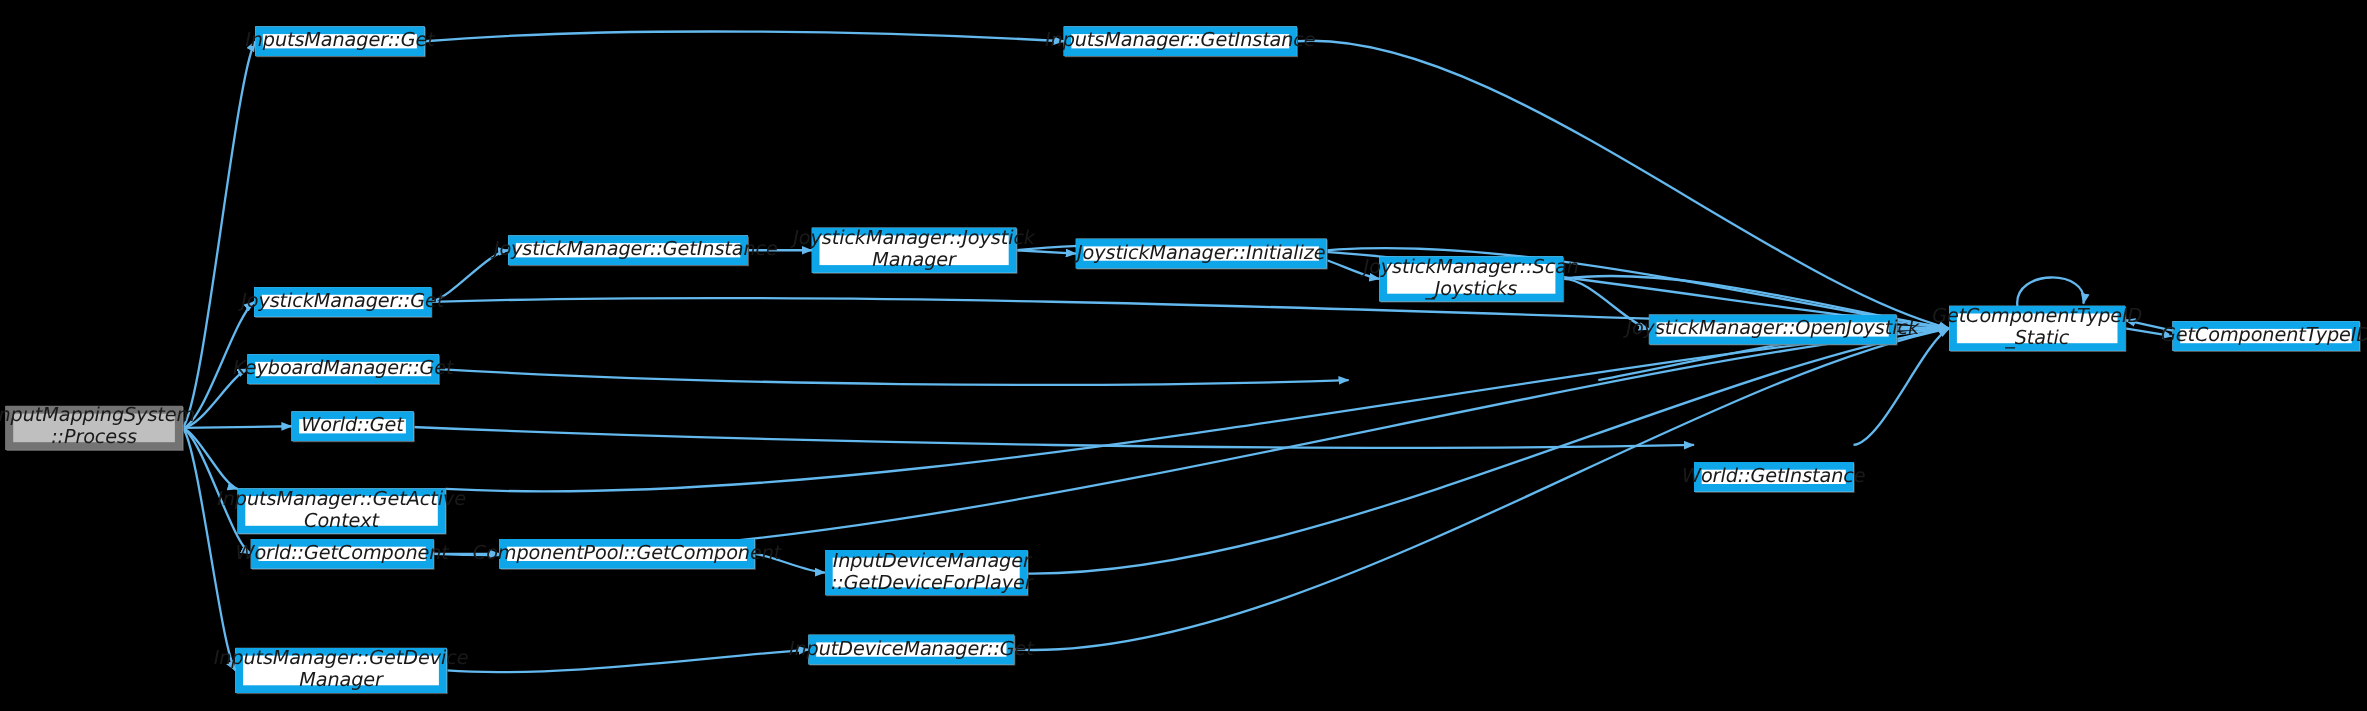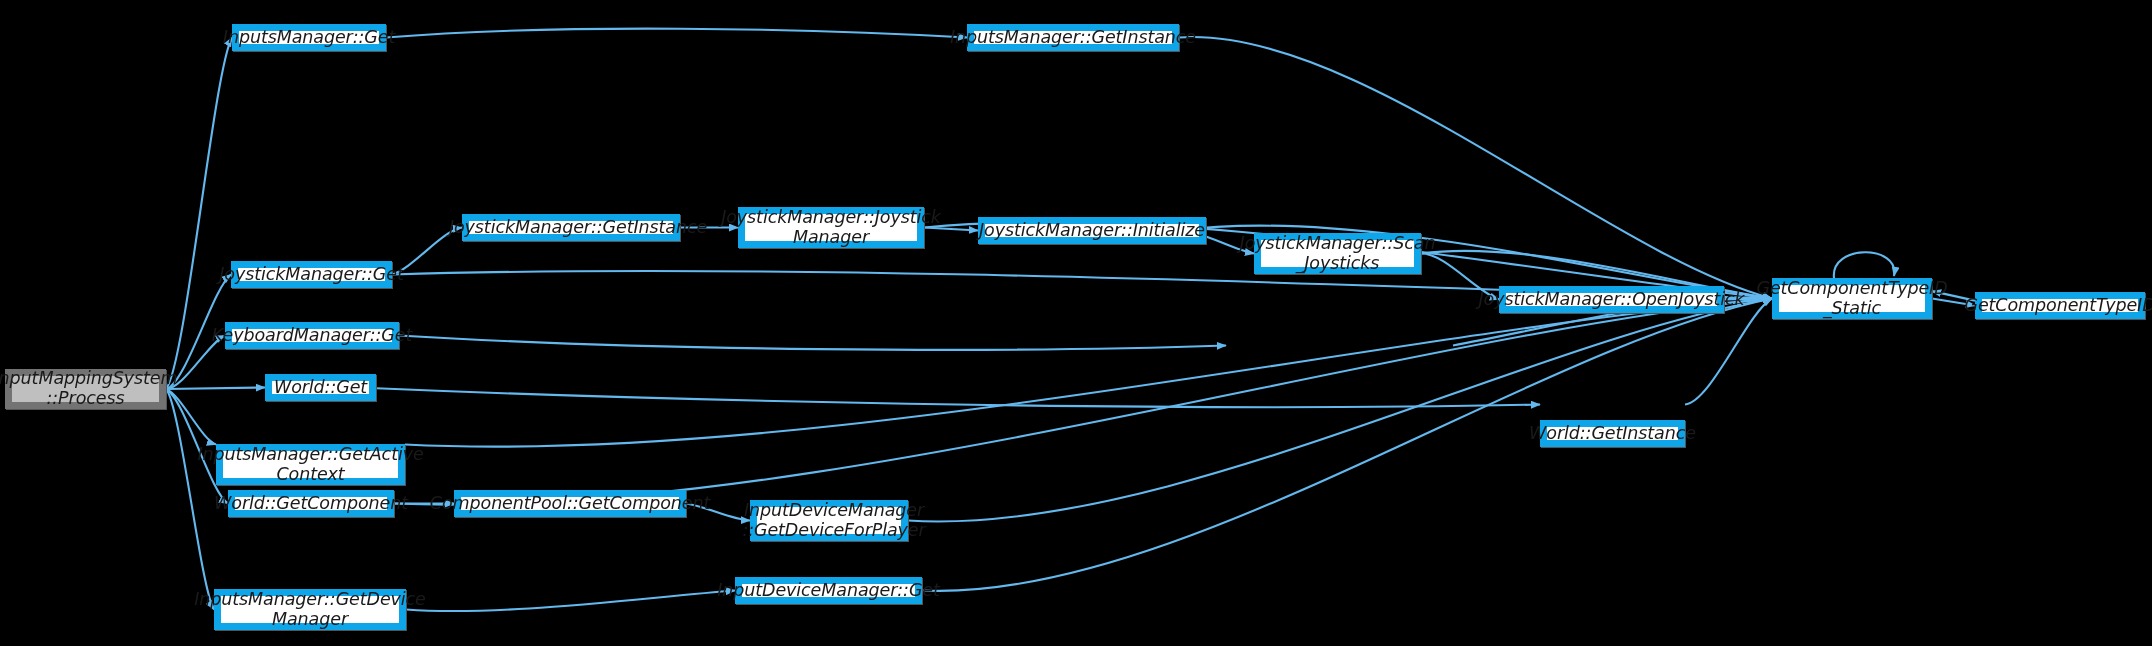--- a/index.html
+++ b/index.html
@@ -114,21 +114,21 @@
 _Joysticks</div>
       <div class="node" style="left: 1499px; top: 286px; width: 225px; height: 27px;">JoystickManager::OpenJoystick</div>
       <div class="node" style="left: 231px; top: 261px; width: 161px; height: 27px;">JoystickManager::Get</div>
       <div class="node" style="left: 225px; top: 322px; width: 174px; height: 27px;">KeyboardManager::Get</div>
       <div class="node" style="left: 265px; top: 374px; width: 111px; height: 27px;">World::Get</div>
       <div class="node" style="left: 1540px; top: 391px; width: 145px; height: 27px; margin-top: 29px;">World::GetInstance</div>
       <div class="node" style="left: 216px; top: 424px; width: 189px; height: 41px; margin-top: 20px;">InputsManager::GetActive
 Context</div>
       <div class="node" style="left: 228px; top: 490px; width: 166px; height: 27px;">World::GetComponent</div>
       <div class="node" style="left: 454px; top: 490px; width: 232px; height: 27px;">ComponentPool::GetComponent</div>
-      <div class="node" style="left: 750px; top: 500px; width: 158px; height: 41px; padding-left: 16px;">InputDeviceManager
+      <div class="node" style="left: 750px; top: 500px; width: 184px; height: 41px; padding-left: 16px;">InputDeviceManager
 ::GetDeviceForPlayer</div>
       <div class="node" style="left: 735px; top: 577px; width: 187px; height: 27px;">InputDeviceManager::Get</div>
       <div class="node" style="left: 214px; top: 589px; width: 192px; height: 41px;">InputsManager::GetDevice
 Manager</div>
       <div class="node" style="left: 1772px; top: 278px; width: 160px; height: 41px;">GetComponentTypeID
 _Static</div>
       <div class="node" style="left: 1975px; top: 292px; width: 170px; height: 27px;">GetComponentTypeID</div>
     </div>
 </div>
 

